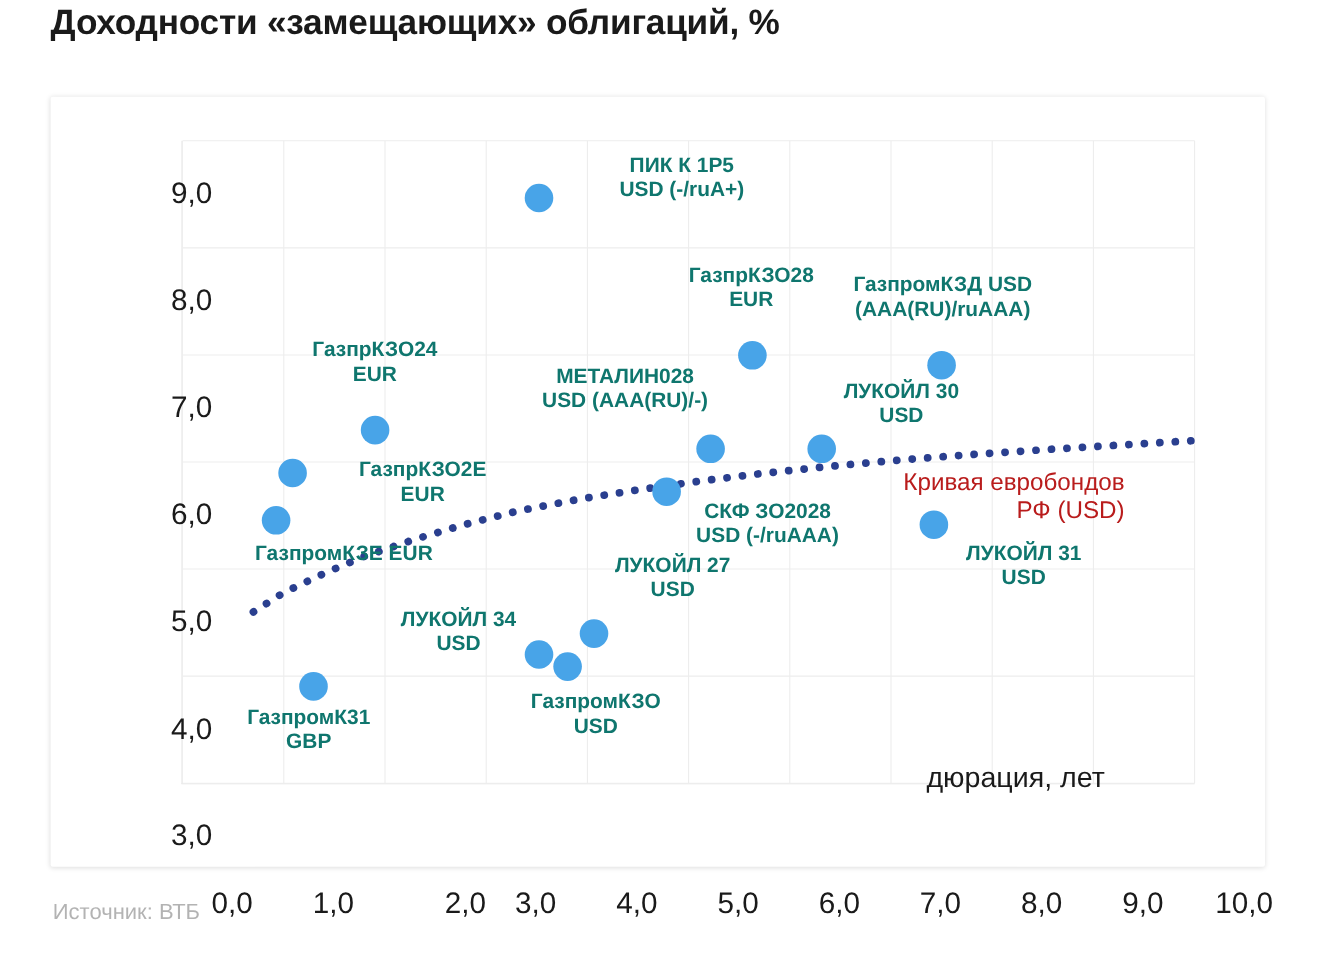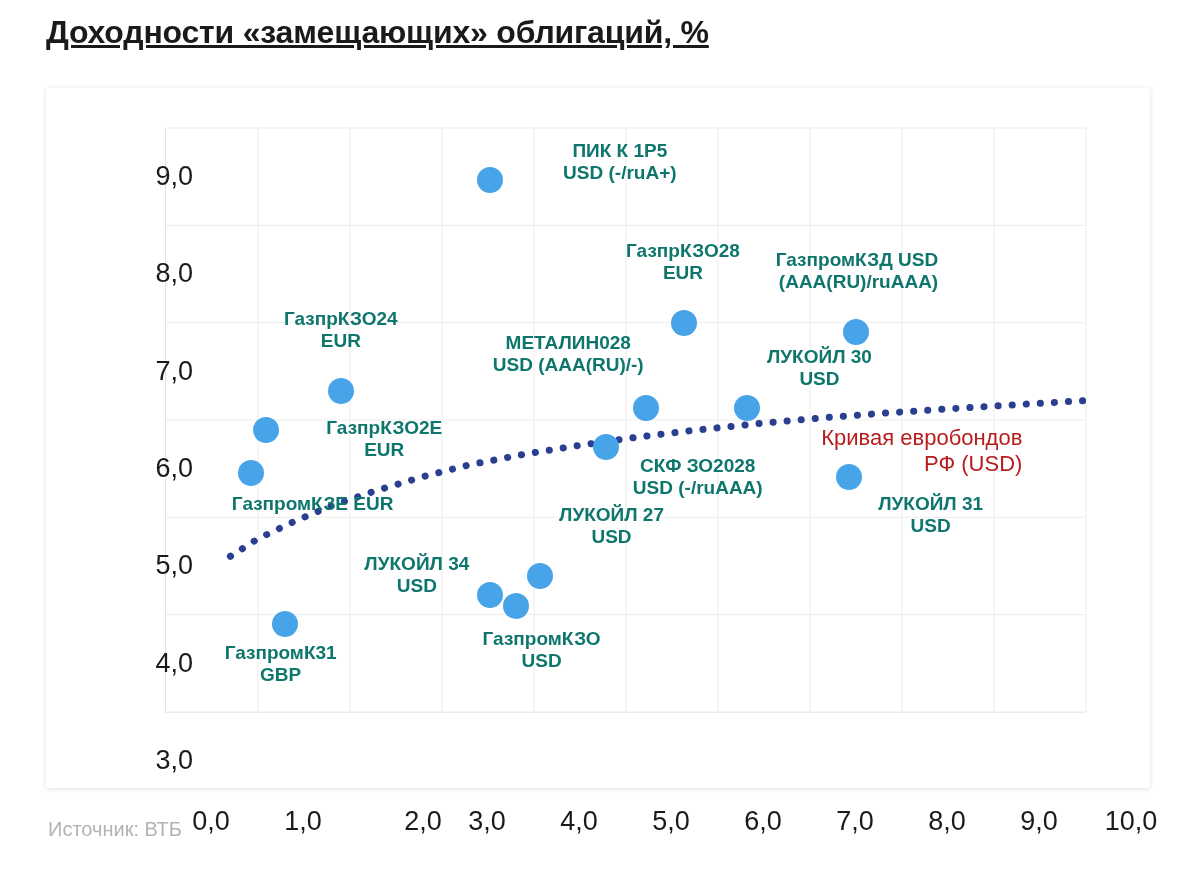--- a/index.html
+++ b/index.html
@@ -12,27 +12,26 @@
     height: 884px;
     font-family: "Liberation Sans", sans-serif;
     position: relative;
     overflow: hidden;
   }
 
   
   #chart-title {
     position: absolute;
     left: 46px;
-    top: 14px;
+    top: 2px;
     font-size: 32px;
     font-weight: bold;
     color: #1a1a1a;
     letter-spacing: -0.2px;
     white-space: nowrap;
-    text-decoration: underline;
   }
 
   
   #chart-card {
     position: absolute;
     left: 46px;
     top: 88px;
     width: 1104px;
     height: 700px;
     background: #ffffff;
@@ -175,21 +174,21 @@
         <path d="M 64.4 428.3 L 92.0 410.7 L 128.8 393.2 L 165.6 377.7 L 211.6 362.1 L 257.6 348.5 L 303.6 336.8 L 358.8 326.1 L 414.0 317.3 L 469.2 309.5 L 524.4 302.7 L 588.8 295.9 L 653.2 290.1 L 717.6 285.2 L 791.2 280.3 L 855.6 276.4 L 920.0 272.5" fill="none" stroke="#2a3f8f" stroke-width="7" stroke-linecap="round" stroke-dasharray="0.1 14"></path>
       </svg>
     <div id="points-layer">
         <div class="point" style="left: 323.84px; top: 51.5867px; background: rgb(72, 164, 232);"></div>
         <div class="point-label ta-center" style="left: 453.84px; top: 11.5867px;">ПИК К 1Р5
 USD (-/ruA+)</div>
         <div class="point" style="left: 517.96px; top: 194.667px; background: rgb(72, 164, 232);"></div>
         <div class="point-label ta-center" style="left: 516.96px; top: 111.667px;">ГазпрКЗО28
 EUR</div>
         <div class="point" style="left: 690px; top: 204.4px; background: rgb(72, 164, 232);"></div>
-        <div class="point-label ta-center" style="left: 691px; top: 121.4px; text-align: right;">ГазпромКЗД USD
+        <div class="point-label ta-center" style="left: 691px; top: 121.4px;">ГазпромКЗД USD
 (ААА(RU)/ruAAA)</div>
         <div class="point" style="left: 174.8px; top: 262.8px; background: rgb(72, 164, 232);"></div>
         <div class="point-label ta-center" style="left: 174.8px; top: 179.8px;">ГазпрКЗО24
 EUR</div>
         <div class="point" style="left: 480.24px; top: 280.32px; background: rgb(72, 164, 232);"></div>
         <div class="point-label ta-center" style="left: 402.24px; top: 204.32px;">МЕТАЛИН028
 USD (ААА(RU)/-)</div>
         <div class="point" style="left: 581.44px; top: 280.32px; background: rgb(72, 164, 232);"></div>
         <div class="point-label ta-center" style="left: 653.44px; top: 218px;">ЛУКОЙЛ 30
 USD</div>
@@ -212,20 +211,21 @@
 USD</div>
         <div class="point" style="left: 349.6px; top: 477.907px; background: rgb(72, 164, 232);"></div>
         <div class="point-label ta-center" style="left: 375.6px; top: 499.907px;">ГазпромКЗО
 USD</div>
         <div class="point" style="left: 118.68px; top: 496.4px; background: rgb(72, 164, 232);"></div>
         <div class="point-label ta-center" style="left: 114.68px; top: 514.4px;">ГазпромК31
 GBP</div>
       </div>
     <div id="curve-annotation" style="left: 616.4px; top: 296.867px; width: 240px;">Кривая евробондов
 РФ (USD)</div>
+    <div id="x-axis-title" style="left: 676.2px; top: 562.587px;">дюрация, лет</div>
   </div>
 
   <div id="y-tick-layer">
       <div class="ytick" style="top: 584px;">3,0</div>
       <div class="ytick" style="top: 486.667px;">4,0</div>
       <div class="ytick" style="top: 389.333px;">5,0</div>
       <div class="ytick" style="top: 292px;">6,0</div>
       <div class="ytick" style="top: 194.667px;">7,0</div>
       <div class="ytick" style="top: 97.3333px;">8,0</div>
       <div class="ytick" style="top: 0px;">9,0</div>

